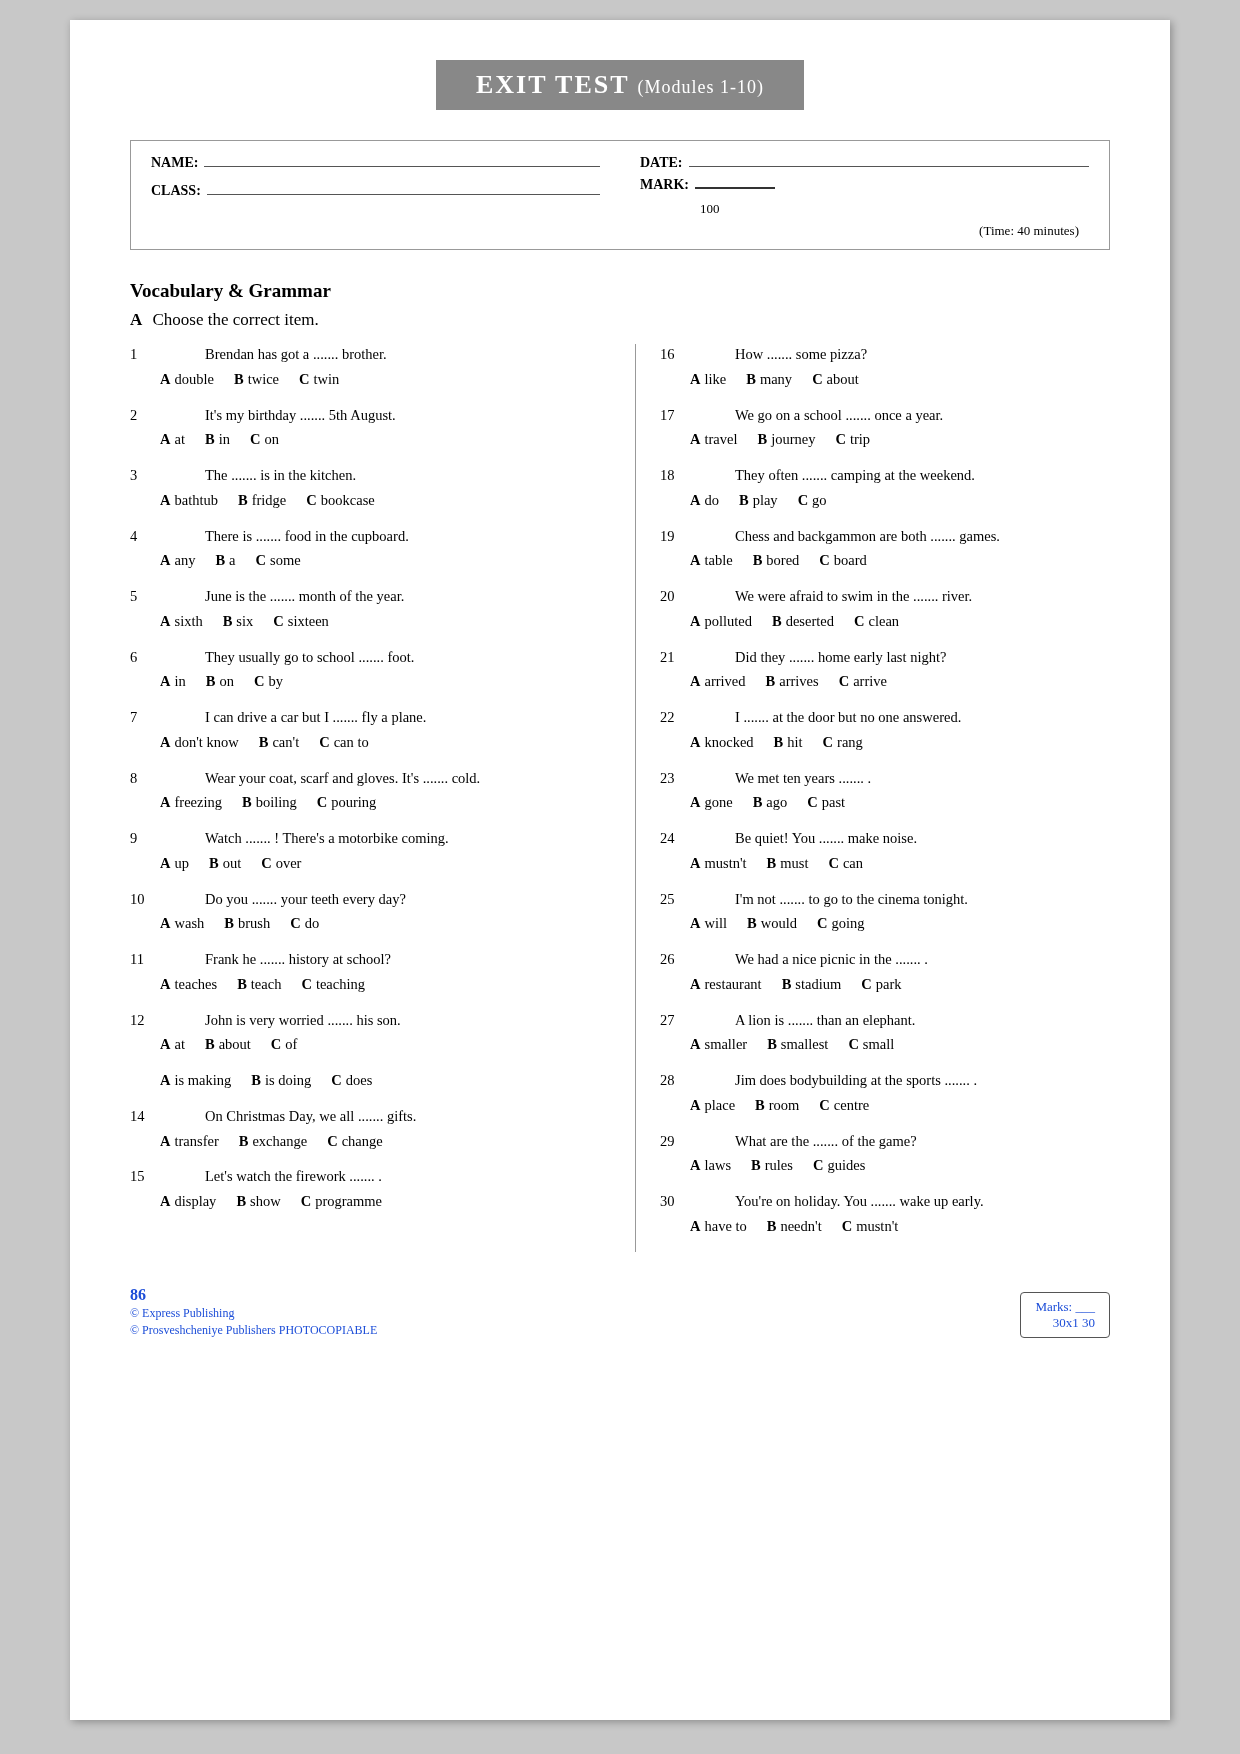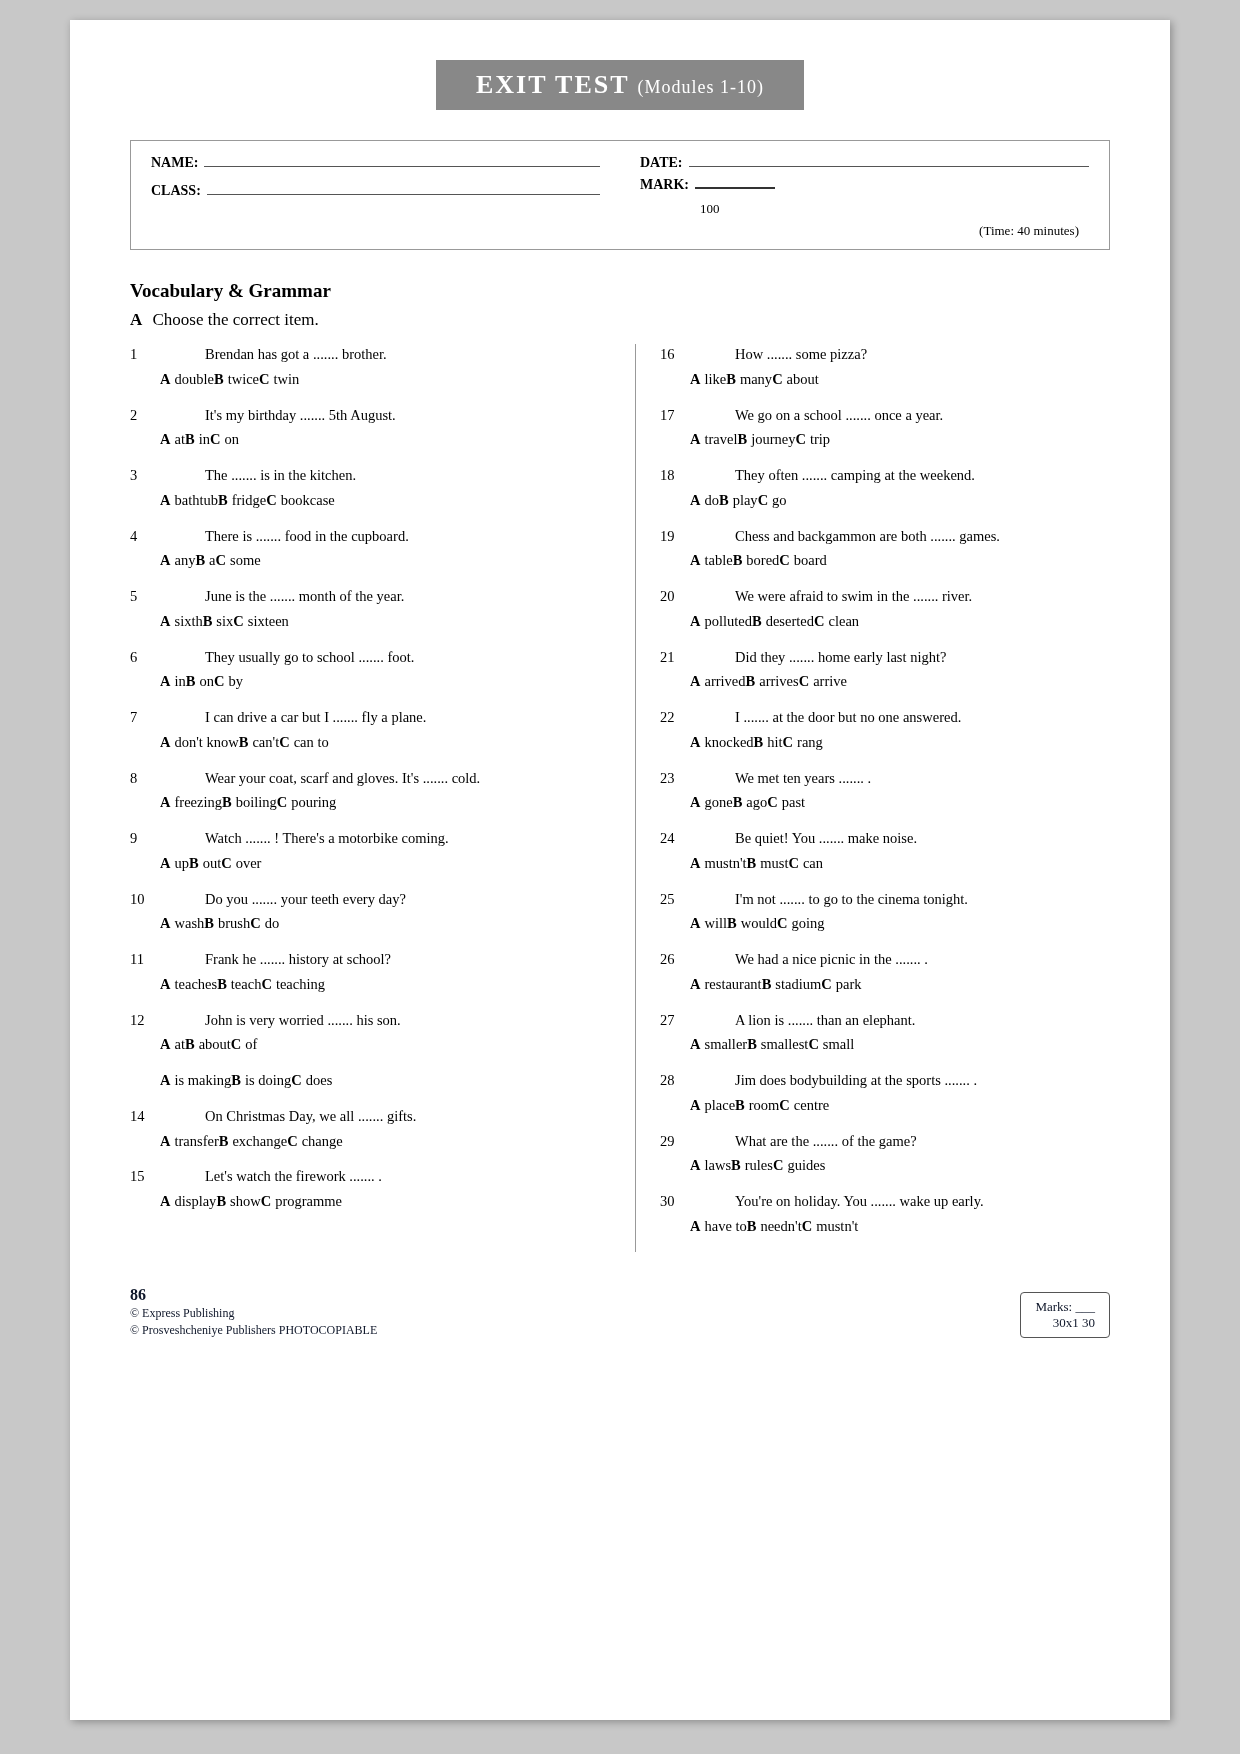--- a/index.html
+++ b/index.html
@@ -128,39 +128,40 @@
       display: flex;
       gap: 8px;
     }
     .question-num {
       min-width: 22px;
       font-weight: normal;
     }
     .question-body { flex: 1; margin-left: 45px; }
     .options {
       display: flex;
+      gap: 20px;
       margin-top: 3px;
       padding-left: 30px;
       flex-wrap: wrap;
     }
     .option {
       font-size: 14.5px;
     }
     .option-letter {
       font-weight: bold;
       margin-right: 4px;
     }
     
     .footer {
       margin-top: 30px;
       display: flex;
       justify-content: space-between;
       align-items: flex-end;
       font-size: 12px;
-      color: #0f172a;
+      color: #1d4ed8;
     }
     .footer-left {
       display: flex;
       flex-direction: column;
       gap: 2px;
     }
     .page-num {
       font-size: 16px;
       font-weight: bold;
     }

